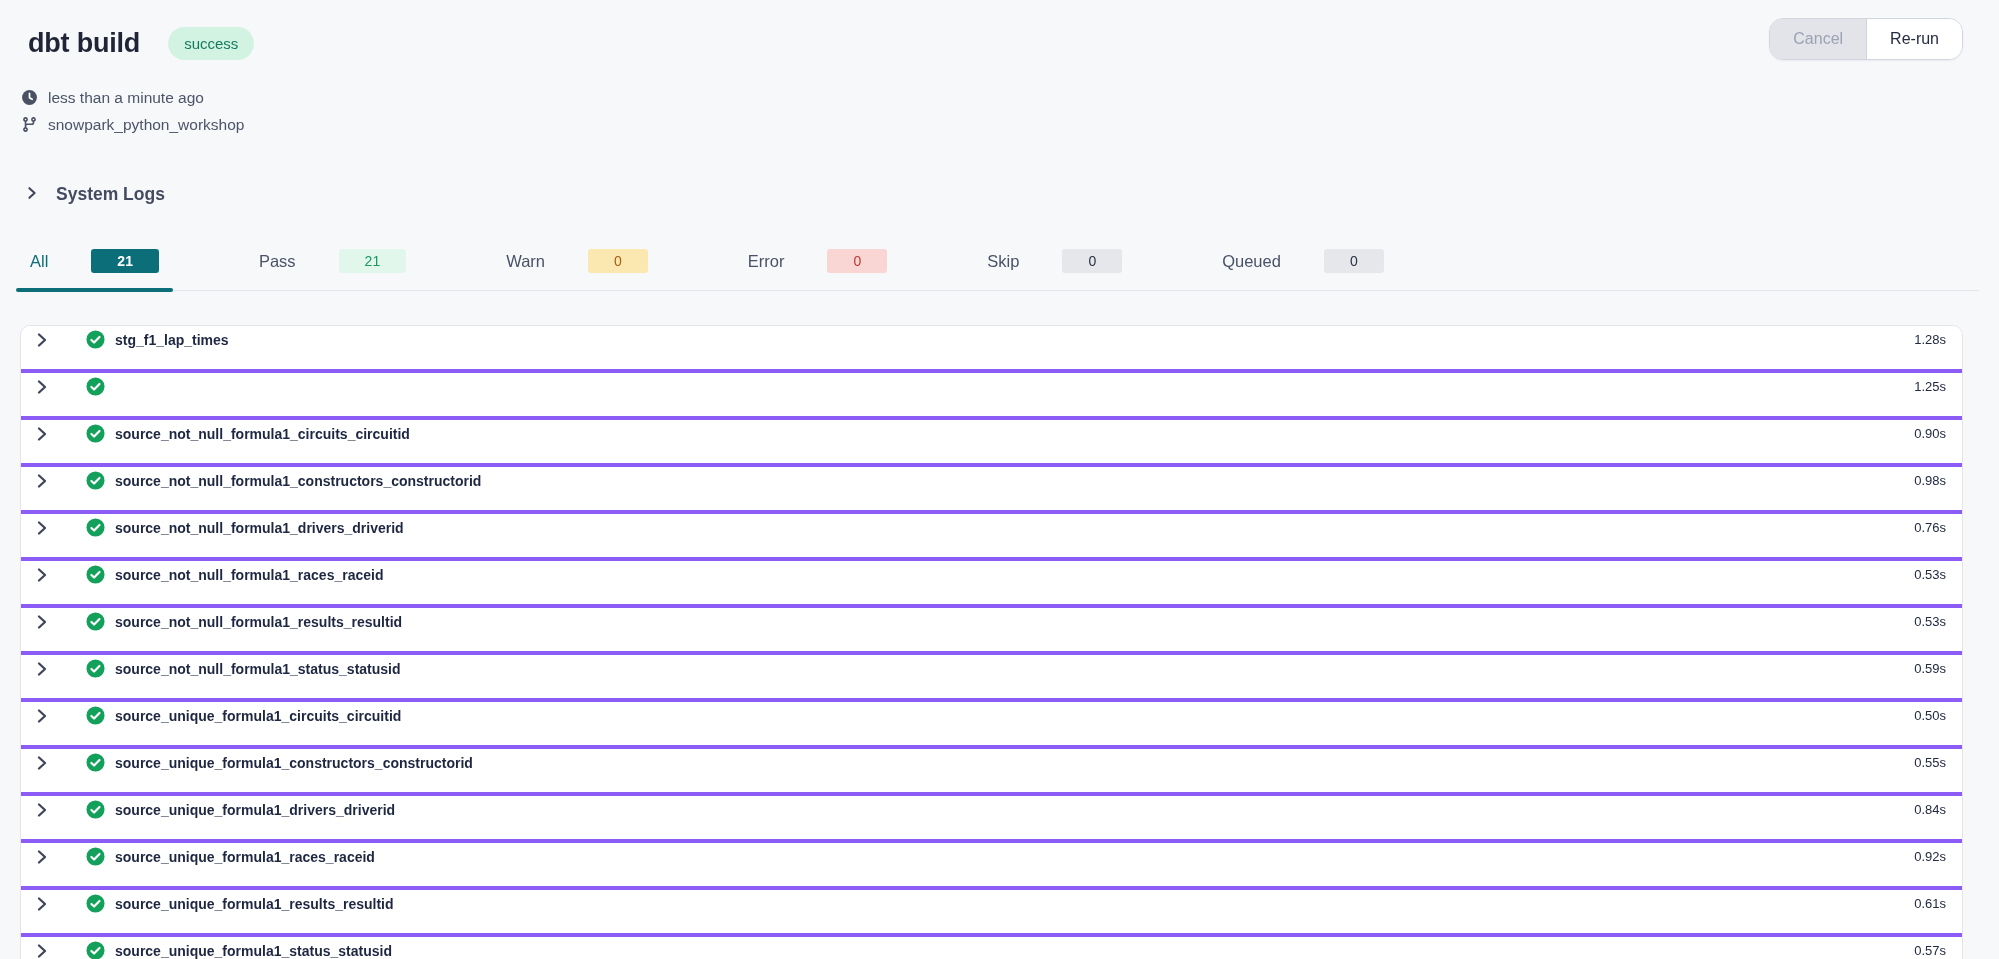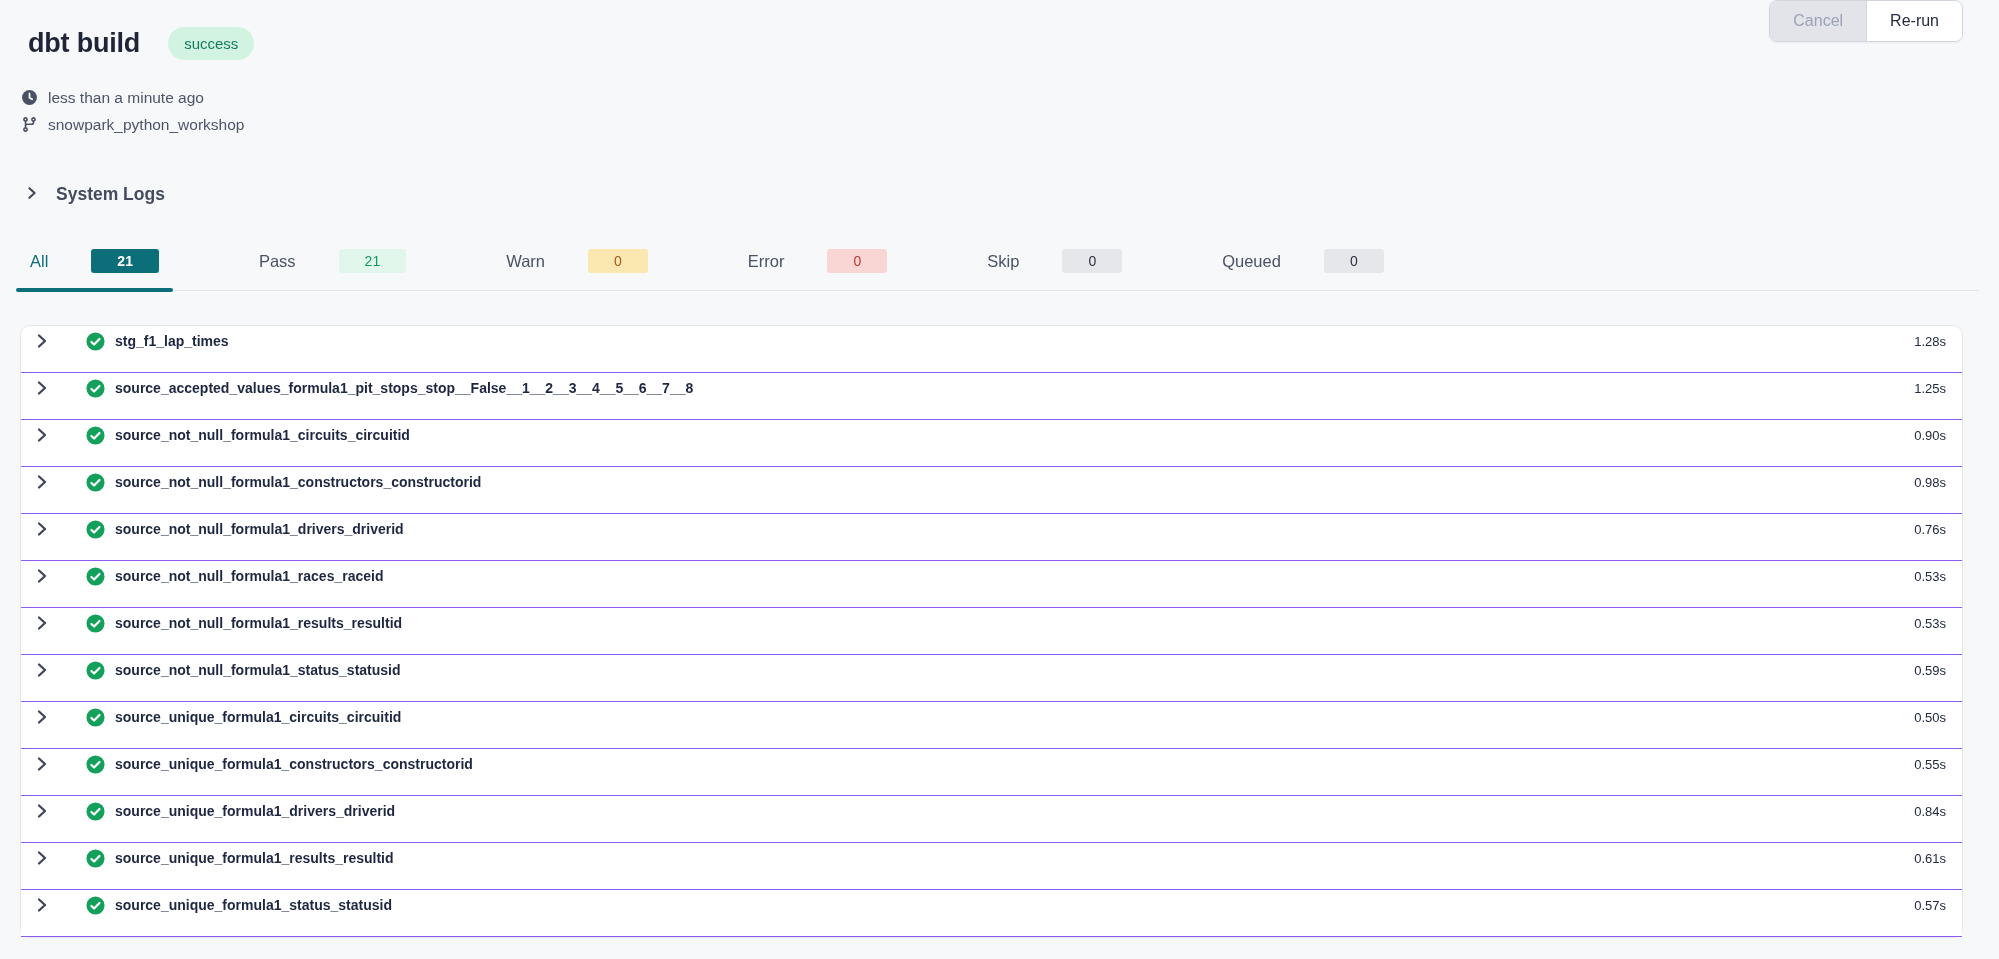--- a/index.html
+++ b/index.html
@@ -17,22 +17,22 @@
   .header { padding: 0 36px 0 16px; }
   .title-row { display: flex; align-items: center; }
   .page-title {
     margin: 12px; font-size: 27px; font-weight: 700; color: #1f2436; letter-spacing: -0.2px;
   }
   .status-badge {
     margin-left: 16px; background: #d3f3e2; color: #147a5f;
     font-size: 15px; line-height: 1; padding: 9px 16px; border-radius: 18px; text-align: center;
   }
   .btn-group {
-    position: absolute; top: 0; right: 36px;
-    display: flex; border: 1px solid #d2d5dd; border-radius: 8px;
+    position: absolute; top: 18px; right: 36px;
+    display: flex; border: 1px solid #d2d5dd; border-radius: 14px;
     overflow: hidden; box-shadow: 0 1px 2px rgba(30,35,60,.06);
   }
   .btn {
     font-family: inherit; font-size: 16px; padding: 11px 23px; border: none; cursor: pointer;
   }
   .btn.cancel { background: #e3e4e9; color: #9ba2b3; border-right: 1px solid #d2d5dd; cursor: default; }
   .btn.rerun { background: #ffffff; color: #242b42; }
 
   .meta { margin-top: 13px; margin-left: 4px; }
   .meta-row { display: flex; align-items: center; gap: 10px; color: #4c5468; font-size: 15.5px; height: 27px; }
@@ -75,21 +75,21 @@
   
   .results-card {
     margin: 34px 36px 0 20px;
     background: #ffffff;
     border: 1px solid #e3e5ea;
     border-radius: 10px;
   }
   .row {
     height: 47px; display: flex; align-items: center;
     padding: 0 16px 16px 13px;
-    border-bottom: 1px solid #8b5cf6;
+    border-bottom: 4px solid #8b5cf6;
     background: #ffffff; cursor: pointer;
   }
   .row:first-of-type { border-top-left-radius: 10px; border-top-right-radius: 10px; }
   .row-chevron {
     width: 16px; height: 16px; color: #3e4658; margin-right: 36px; flex: none; cursor: pointer;
   }
   .check { width: 19px; height: 19px; margin-right: 10px; flex: none; display: inline-flex; }
   .row-name { font-size: 14px; font-weight: 700; color: #1e2742; white-space: nowrap; }
   .row-duration { margin-left: auto; font-size: 13px; color: #222a40; }
 </style>
@@ -196,21 +196,20 @@
           <svg width="16" height="16" viewBox="0 0 16 16">
             <path d="M5 2.5l6 5.5-6 5.5" fill="none" stroke="currentColor" stroke-width="2.3" stroke-linecap="round" stroke-linejoin="round"></path>
           </svg>
         </span>
         <span class="check">
           <svg width="19" height="19" viewBox="0 0 20 20">
             <circle cx="10" cy="10" r="9.5" fill="#12a05a"></circle>
             <path d="M5.7 10.5l2.8 2.7 5.7-5.9" fill="none" stroke="#ffffff" stroke-width="2.3" stroke-linecap="round" stroke-linejoin="round"></path>
           </svg>
         </span>
-        <span class="row-name">source_accepted_values_formula1_pit_stops_stop__False__1__2__3__4__5__6__7__8</span>
         <span class="row-duration">1.25s</span>
       </div>
 
       <div class="row">
         <span class="row-chevron">
           <svg width="16" height="16" viewBox="0 0 16 16">
             <path d="M5 2.5l6 5.5-6 5.5" fill="none" stroke="currentColor" stroke-width="2.3" stroke-linecap="round" stroke-linejoin="round"></path>
           </svg>
         </span>
         <span class="check">
@@ -344,20 +343,35 @@
         <span class="check">
           <svg width="19" height="19" viewBox="0 0 20 20">
             <circle cx="10" cy="10" r="9.5" fill="#12a05a"></circle>
             <path d="M5.7 10.5l2.8 2.7 5.7-5.9" fill="none" stroke="#ffffff" stroke-width="2.3" stroke-linecap="round" stroke-linejoin="round"></path>
           </svg>
         </span>
         <span class="row-name">source_unique_formula1_drivers_driverid</span>
         <span class="row-duration">0.84s</span>
       </div>
 
+      <div class="row">
+        <span class="row-chevron">
+          <svg width="16" height="16" viewBox="0 0 16 16">
+            <path d="M5 2.5l6 5.5-6 5.5" fill="none" stroke="currentColor" stroke-width="2.3" stroke-linecap="round" stroke-linejoin="round"></path>
+          </svg>
+        </span>
+        <span class="check">
+          <svg width="19" height="19" viewBox="0 0 20 20">
+            <circle cx="10" cy="10" r="9.5" fill="#12a05a"></circle>
+            <path d="M5.7 10.5l2.8 2.7 5.7-5.9" fill="none" stroke="#ffffff" stroke-width="2.3" stroke-linecap="round" stroke-linejoin="round"></path>
+          </svg>
+        </span>
+        <span class="row-name">source_unique_formula1_races_raceid</span>
+        <span class="row-duration">0.92s</span>
+      </div>
 
       <div class="row">
         <span class="row-chevron">
           <svg width="16" height="16" viewBox="0 0 16 16">
             <path d="M5 2.5l6 5.5-6 5.5" fill="none" stroke="currentColor" stroke-width="2.3" stroke-linecap="round" stroke-linejoin="round"></path>
           </svg>
         </span>
         <span class="check">
           <svg width="19" height="19" viewBox="0 0 20 20">
             <circle cx="10" cy="10" r="9.5" fill="#12a05a"></circle>

